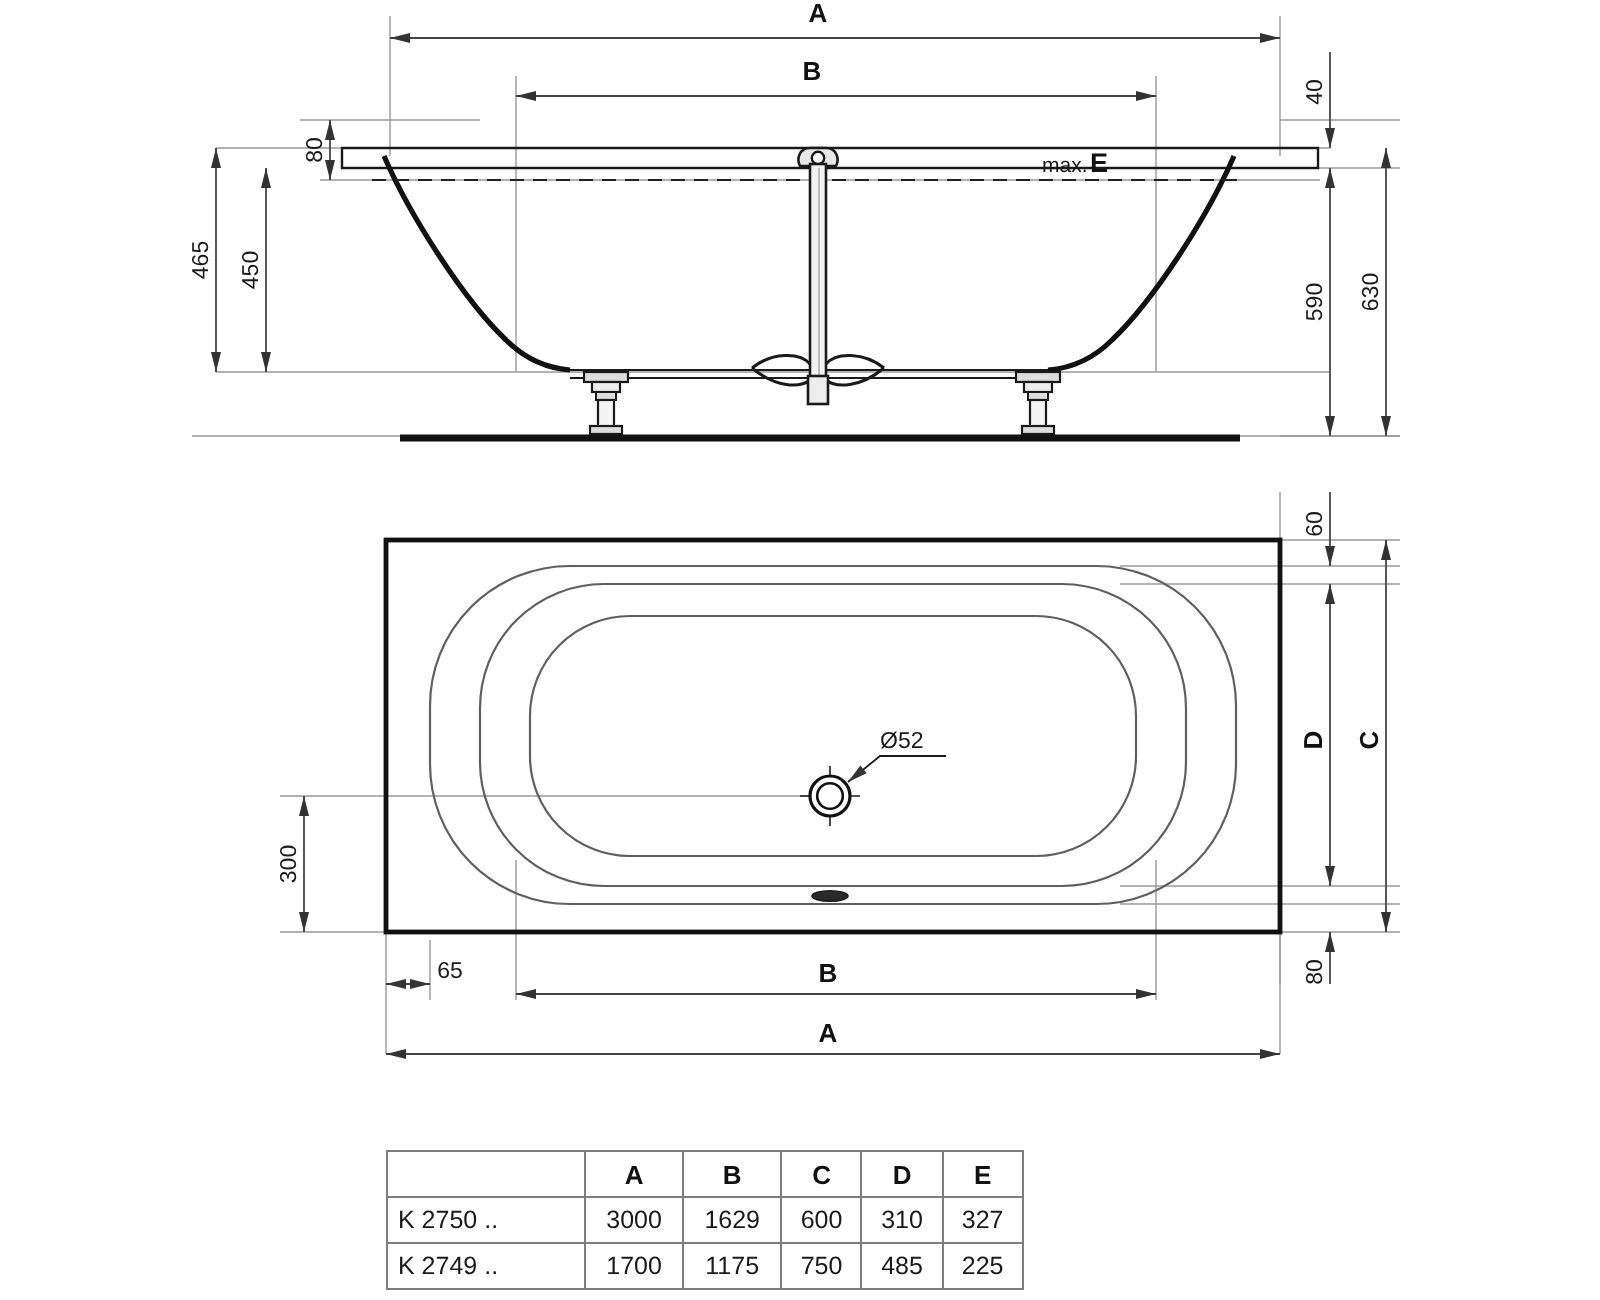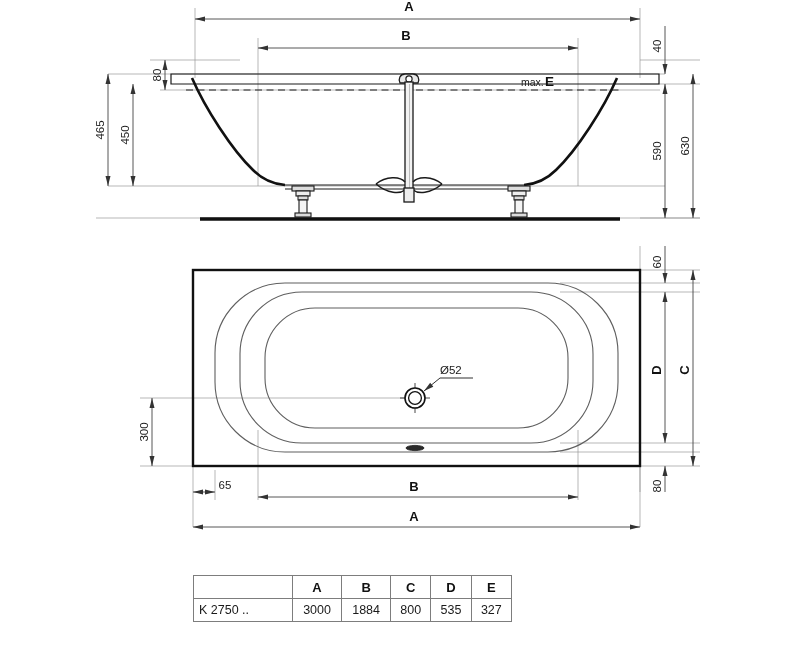--- a/index.html
+++ b/index.html
@@ -272,19 +272,27 @@
       <th>B</th>
       <th>C</th>
       <th>D</th>
       <th>E</th>
     </tr>
   </thead>
   <tbody>
     <tr>
       <td class="rowlabel">K 2750 ..</td>
       <td>3000</td>
-      <td>1884</td>
-      <td>800</td>
-      <td>535</td>
+      <td>1629</td>
+      <td>600</td>
+      <td>310</td>
       <td>327</td>
+    </tr>
+    <tr>
+      <td class="rowlabel">K 2749 ..</td>
+      <td>1700</td>
+      <td>1175</td>
+      <td>750</td>
+      <td>485</td>
+      <td>225</td>
     </tr>
   </tbody>
 </table>
 
 </body></html>

